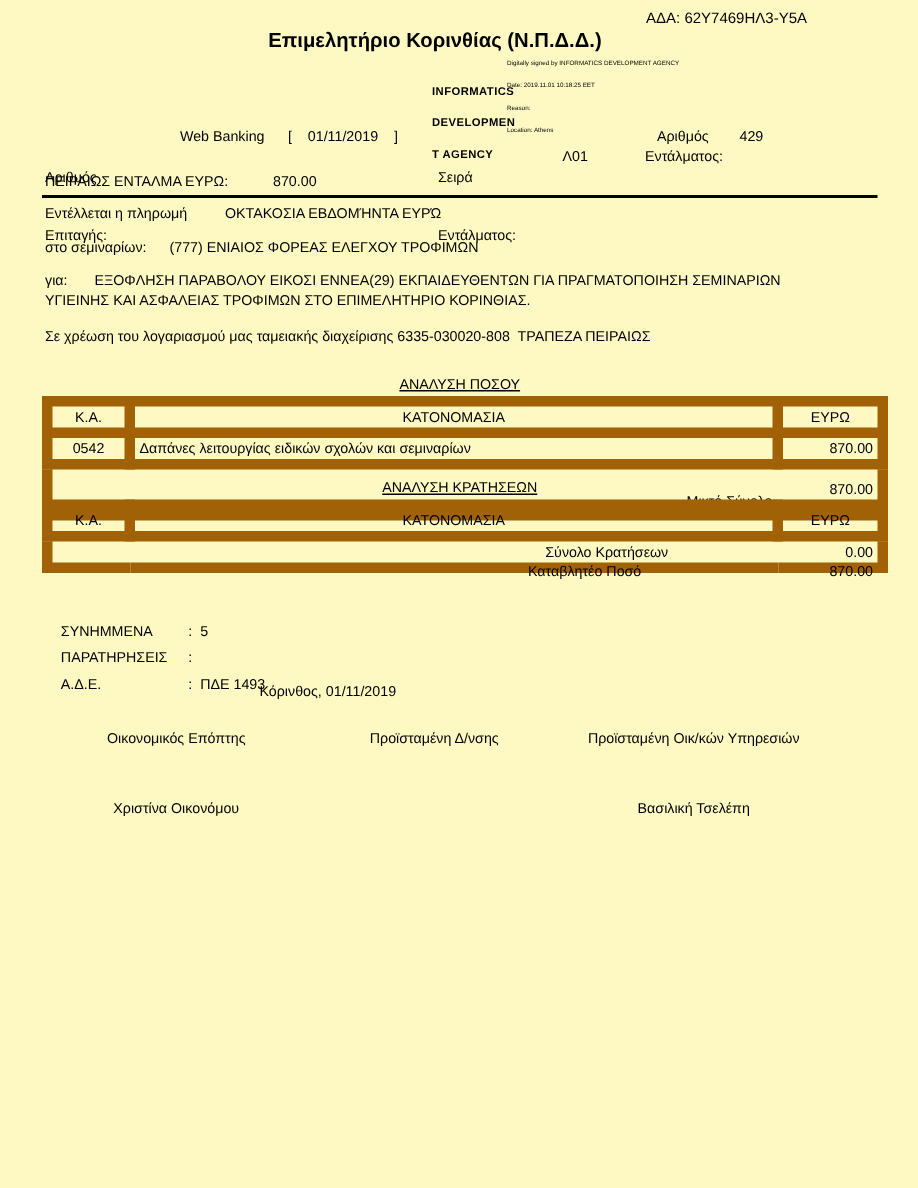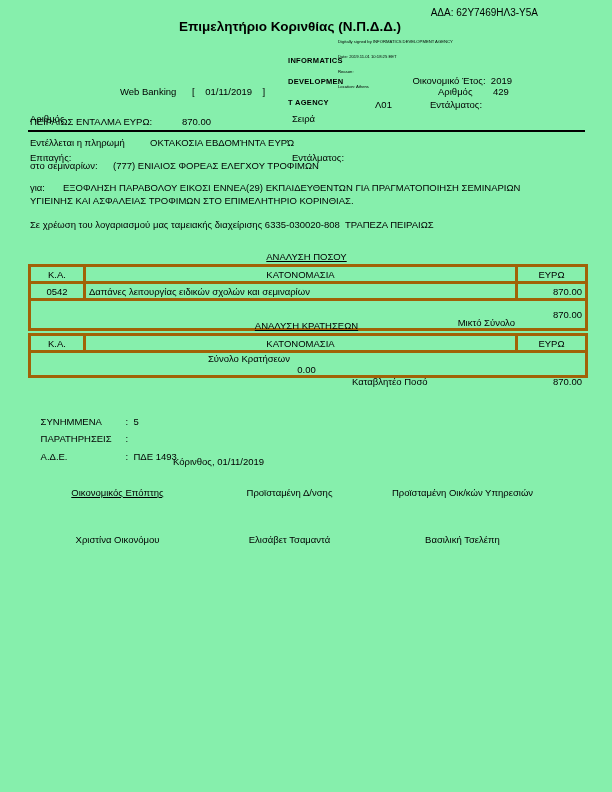--- a/index.html
+++ b/index.html
@@ -1,36 +1,36 @@
 <!DOCTYPE html>
 <html><head>
 <meta charset="utf-8">
 <style>
   html,body{margin:0;padding:0;background:#888;}
   .page{
     position:relative;
     width:612px;height:792px;
-    background:#86efac;
+    background:#fef9c3;
     font-family:"Liberation Sans","DejaVu Sans",sans-serif;
     color:#000;
     font-size:9.5px;
     overflow:hidden;
   }
   .abs{position:absolute;white-space:pre;}
   .ada{top:7px;right:74px;font-size:10px;}
   .doc-title{top:19px;left:0;width:580px;text-align:center;font-size:13.5px;font-weight:bold;}
   .stamp{top:21px;left:288px;width:140px;}
   .stamp-agency{font-size:7.5px;line-height:7px;font-weight:bold;letter-spacing:.3px;}
   .stamp-detail{position:absolute;top:8px;left:50px;font-size:4.2px;line-height:5px;white-space:pre;width:90px;}
   .fiscal{top:64px;right:100px;}
   .lbl2{line-height:13px;}
   .rule{top:130px;left:28px;width:557px;height:2px;background:#000;}
   .tbl-title{text-decoration:underline;text-align:center;left:28px;width:557px;}
   table.an{position:absolute;left:28px;width:557px;border-collapse:collapse;table-layout:fixed;font-size:9.5px;}
-  table.an td{border:3px solid #a16207;height:14px;padding:0 3px;overflow:hidden;}
+  table.an td{border:7px solid #a16207;height:14px;padding:0 3px;overflow:hidden;}
   table.an td.c{text-align:center;}
   table.an td.r{text-align:right;}
   .tot-row{display:flex;align-items:center;}
   .sig-col{position:absolute;width:185px;text-align:center;}
   .flabel{display:inline-block;width:85px;}
 </style>
 </head>
 <body>
 
 <div class="page">
@@ -46,23 +46,20 @@
       <div>T AGENCY</div>
     </div>
     <div class="stamp-detail">
       <div>Digitally signed by INFORMATICS DEVELOPMENT AGENCY</div>
       <div>Date: 2019.11.01 10:18:25 EET</div>
       <div>Reason:</div>
       <div>Location: Athens</div>
     </div>
   </div>
 
-  <div class="abs fiscal">
-    <span>Οικονομικό Έτος:</span>&nbsp;&nbsp;<span>2019</span>
-  </div>
 
   <div class="abs lbl2" style="top:86px;left:30px;">
     <div>Αριθμός</div>
     <div>Επιταγής:</div>
   </div>
   <div class="abs" style="top:86px;left:120px;">Web Banking</div>
   <div class="abs" style="top:86px;left:192px;">[    01/11/2019    ]</div>
   <div class="abs lbl2" style="top:86px;left:292px;">
     <div>Σειρά</div>
     <div>Εντάλματος:</div>
@@ -126,21 +123,21 @@
         <col style="width:70px">
       </colgroup>
     <tbody>
         <tr>
       <td class="c">Κ.Α.</td>
       <td class="c">ΚΑΤΟΝΟΜΑΣΙΑ</td>
       <td class="c">ΕΥΡΩ</td>
     </tr>
     <tr>
       <td colspan="3" style="padding:0;">
-        <div class="tot-row" style="justify-content:flex-end;flex-direction:column;">
+        <div class="tot-row" style="justify-content:flex-end;">
           <span style="margin-right:118px;">Σύνολο Κρατήσεων</span>
           <span style="margin-right:3px;">0.00</span>
         </div>
       </td>
     </tr>
   </tbody>
     </table>
 
   <div class="abs" style="top:376px;left:352px;">Καταβλητέο Ποσό</div>
   <div class="abs" style="top:376px;left:515px;width:67px;text-align:right;">870.00</div>
@@ -150,21 +147,20 @@
   </div>
   <div class="abs" style="top:422px;left:30px;">
     <span class="flabel">ΠΑΡΑΤΗΡΗΣΕΙΣ</span><span>:</span>&nbsp;&nbsp;<span></span>
   </div>
   <div class="abs" style="top:440px;left:30px;">
     <span class="flabel">Α.Δ.Ε.</span><span>:</span>&nbsp;&nbsp;<span>ΠΔΕ 1493</span>
   </div>
 
   <div class="abs" style="top:456px;left:173px;">Κόρινθος, 01/11/2019</div>
 
-  <div class="sig-col" style="top:487px;left:25px;text-decoration:underline;">Οικονομικός Επόπτης</div>
+  <div class="sig-col" style="top:487px;left:25px;">Οικονομικός Επόπτης</div>
   <div class="sig-col" style="top:487px;left:197px;">Προϊσταμένη Δ/νσης</div>
   <div class="sig-col" style="top:534px;left:25px;">Χριστίνα Οικονόμου</div>
 
   <div class="sig-col" style="top:487px;left:370px;">Προϊσταμένη Οικ/κών Υπηρεσιών</div>
-  <div class="sig-col" style="top:534px;left:197px;">Ελισάβετ Τσαμαντά</div>
   <div class="sig-col" style="top:534px;left:370px;">Βασιλική Τσελέπη</div>
 
 </div>
 
 </body></html>

